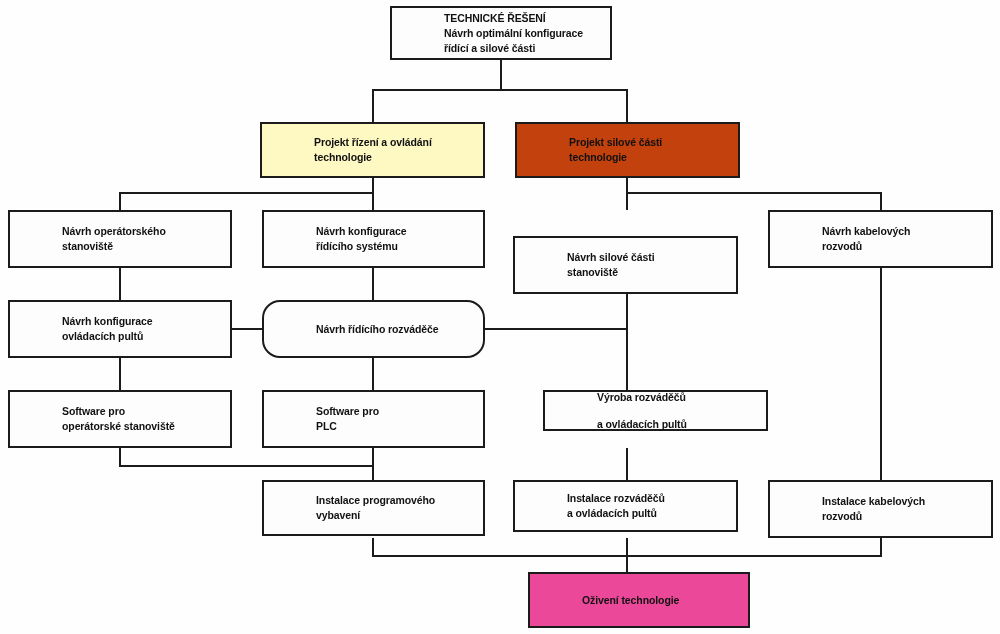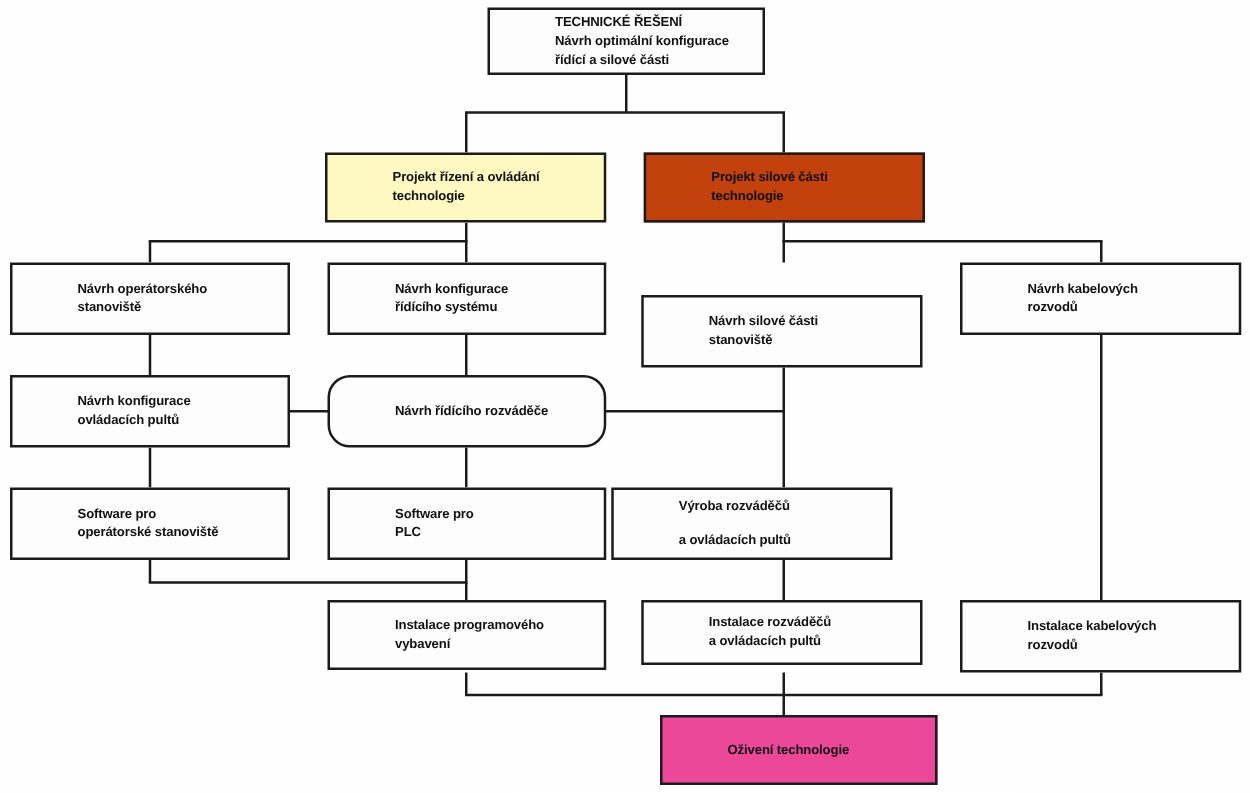--- a/index.html
+++ b/index.html
@@ -107,21 +107,21 @@
       <div class="nline">Návrh řídícího rozváděče</div>
     </div>
     <div class="node" style="left: 8px; top: 390px; width: 224px; height: 58px; background: rgb(253, 253, 253); border-color: rgb(27, 27, 27); color: rgb(17, 17, 17);">
       <div class="nline">Software pro</div>
       <div class="nline">operátorské stanoviště</div>
     </div>
     <div class="node" style="left: 262px; top: 390px; width: 223px; height: 58px; background: rgb(253, 253, 253); border-color: rgb(27, 27, 27); color: rgb(17, 17, 17);">
       <div class="nline">Software pro</div>
       <div class="nline">PLC</div>
     </div>
-    <div class="node" style="left: 489px; top: 390px; width: 225px; height: 58px; background: rgb(253, 253, 253); border-color: rgb(27, 27, 27); color: rgb(17, 17, 17); gap: 12px;">
+    <div class="node" style="left: 543px; top: 390px; width: 225px; height: 41px; background: rgb(253, 253, 253); border-color: rgb(27, 27, 27); color: rgb(17, 17, 17); gap: 12px;">
       <div class="nline">Výroba rozváděčů</div>
       <div class="nline">a ovládacích pultů</div>
     </div>
     <div class="node" style="left: 262px; top: 480px; width: 223px; height: 56px; background: rgb(253, 253, 253); border-color: rgb(27, 27, 27); color: rgb(17, 17, 17);">
       <div class="nline">Instalace programového</div>
       <div class="nline">vybavení</div>
     </div>
     <div class="node" style="left: 513px; top: 480px; width: 225px; height: 52px; background: rgb(253, 253, 253); border-color: rgb(27, 27, 27); color: rgb(17, 17, 17);">
       <div class="nline">Instalace rozváděčů</div>
       <div class="nline">a ovládacích pultů</div>

